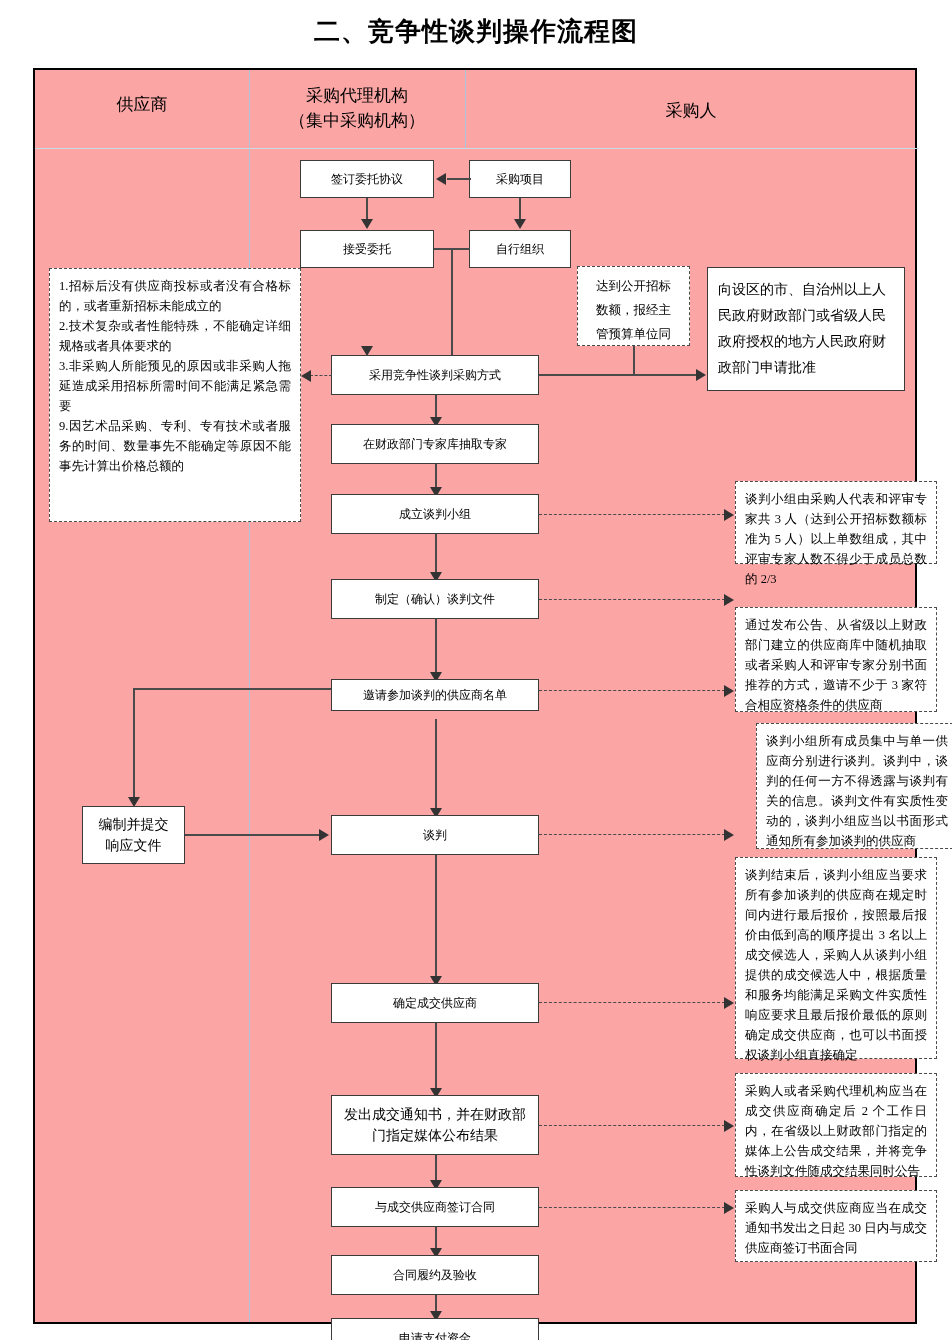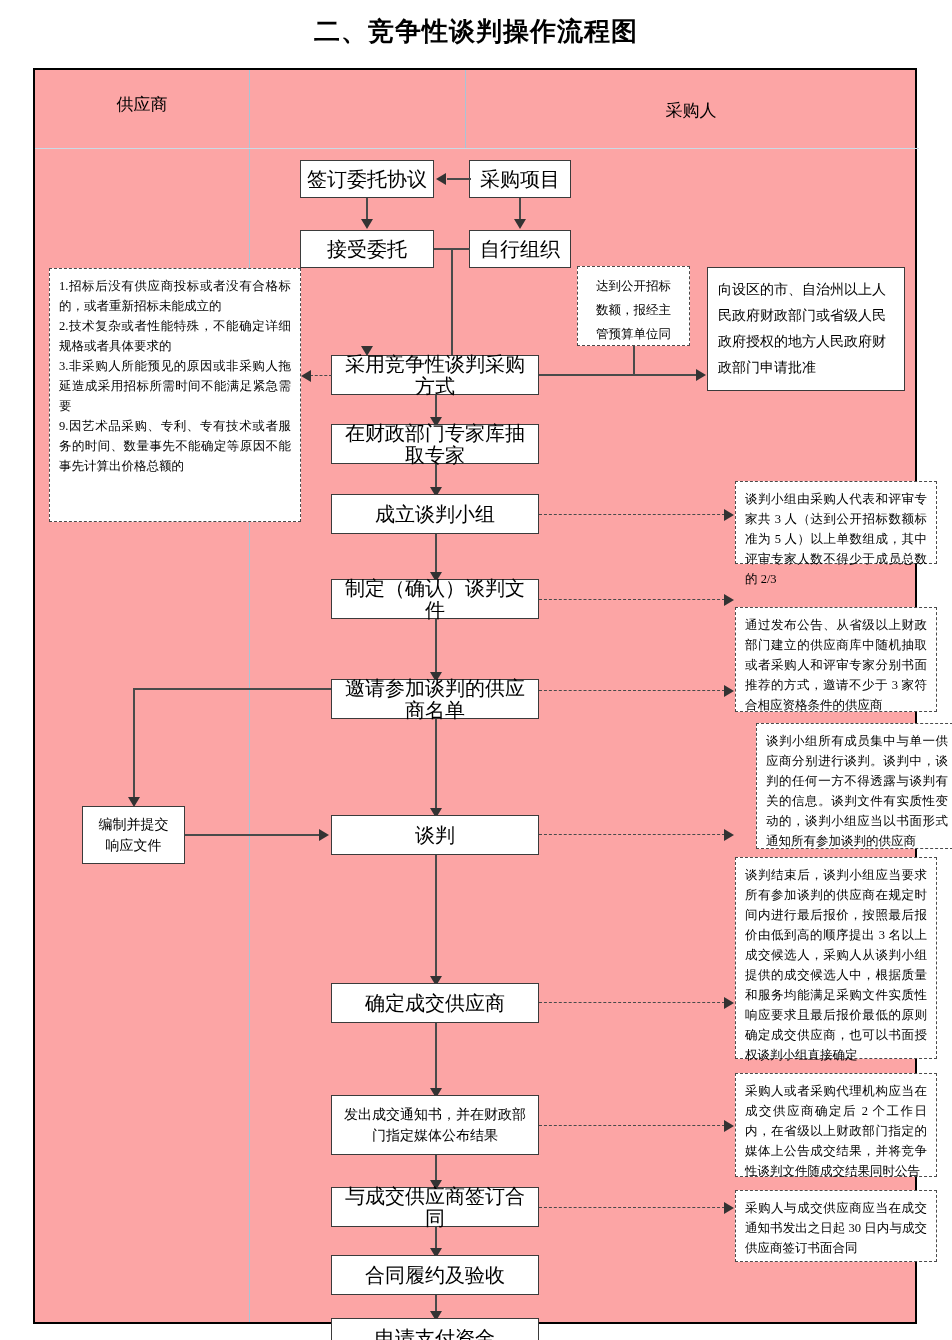--- a/index.html
+++ b/index.html
@@ -20,21 +20,21 @@
   
   .lane-div{position:absolute;top:0;width:1px;background:#a9c4d6;}
   .lane-hdr-rule{position:absolute;left:0;width:884px;height:1px;background:#c9dae6;}
   .lane-title{
     position:absolute;text-align:center;font-size:17px;line-height:25px;
   }
   
   .node{
     position:absolute;box-sizing:border-box;border:1.6px solid #3b3b3b;
     background:#fff;display:flex;align-items:center;justify-content:center;
-    text-align:center;font-size:20px;line-height:22px;padding:2px 4px;
+    text-align:center;font-size:12px;line-height:22px;padding:2px 4px;
   }
   .node.small{font-size:14px;line-height:21px;}
   
   .note{
     position:absolute;box-sizing:border-box;border:1.4px dashed #4a4a4a;
     background:#fff;font-size:12.5px;line-height:20px;padding:7px 9px;
     text-align:justify;
   }
   .note.center{text-align:center;}
   .note p{margin:0;}
@@ -54,20 +54,24 @@
 
 <div id="page-title">二、竞争性谈判操作流程图</div>
 
 <div id="diagram">
 
   <div class="lane-div" style="left:214px;height:1252px;"></div>
   <div class="lane-div" style="left:430px;height:78px;"></div>
   <div class="lane-hdr-rule" style="top:78px;"></div>
 
   <div class="lane-title" style="left:0;top:22px;width:214px;">供应商</div>
+  <div class="lane-title" style="left:214px;top:13px;width:216px;">
+    <div>采购代理机构</div>
+    <div>（集中采购机构）</div>
+  </div>
   <div class="lane-title" style="left:430px;top:28px;width:452px;">采购人</div>
 
   <div class="node" style="left:265px;top:90px;width:134px;height:38px;">签订委托协议</div>
   <div class="node" style="left:434px;top:90px;width:102px;height:38px;font-family:Liberation Serif, serif;">采购项目</div>
 
   <div class="ln h" style="left:412px;top:108px;width:24px;"></div>
   <div class="arrow left" style="left:401px;top:103px;"></div>
 
   <div class="node" style="left:265px;top:160px;width:134px;height:38px;">接受委托</div>
   <div class="node" style="left:434px;top:160px;width:102px;height:38px;">自行组织</div>
@@ -115,21 +119,21 @@
   <div class="arrow right" style="left:689px;top:439px;"></div>
 
   <div class="ln v" style="left:400px;top:464px;height:42px;"></div>
   <div class="arrow down" style="left:395px;top:502px;"></div>
   <div class="node" style="left:296px;top:509px;width:208px;height:40px;">制定（确认）谈判文件</div>
   <div class="dln h" style="left:504px;top:529px;width:186px;"></div>
   <div class="arrow right" style="left:689px;top:524px;"></div>
 
   <div class="ln v" style="left:400px;top:549px;height:57px;"></div>
   <div class="arrow down" style="left:395px;top:602px;"></div>
-  <div class="node" style="left:296px;top:609px;width:208px;height:40px;">邀请参加谈判的供应商名单</div>
+  <div class="node" style="left:296px;top:609px;width:208px;height:32px;">邀请参加谈判的供应商名单</div>
   <div class="note" style="left:700px;top:537px;width:202px;height:105px;">通过发布公告、从省级以上财政部门建立的供应商库中随机抽取或者采购人和评审专家分别书面推荐的方式，邀请不少于 3 家符合相应资格条件的供应商</div>
   <div class="dln h" style="left:504px;top:620px;width:186px;"></div>
   <div class="arrow right" style="left:689px;top:615px;"></div>
 
   <div class="ln h" style="left:98px;top:618px;width:198px;"></div>
   <div class="ln v" style="left:98px;top:618px;height:113px;"></div>
   <div class="arrow down" style="left:93px;top:727px;"></div>
 
   <div class="node small" style="left:47px;top:736px;width:103px;height:58px;flex-direction:column;">
     <span>编制并提交</span>

